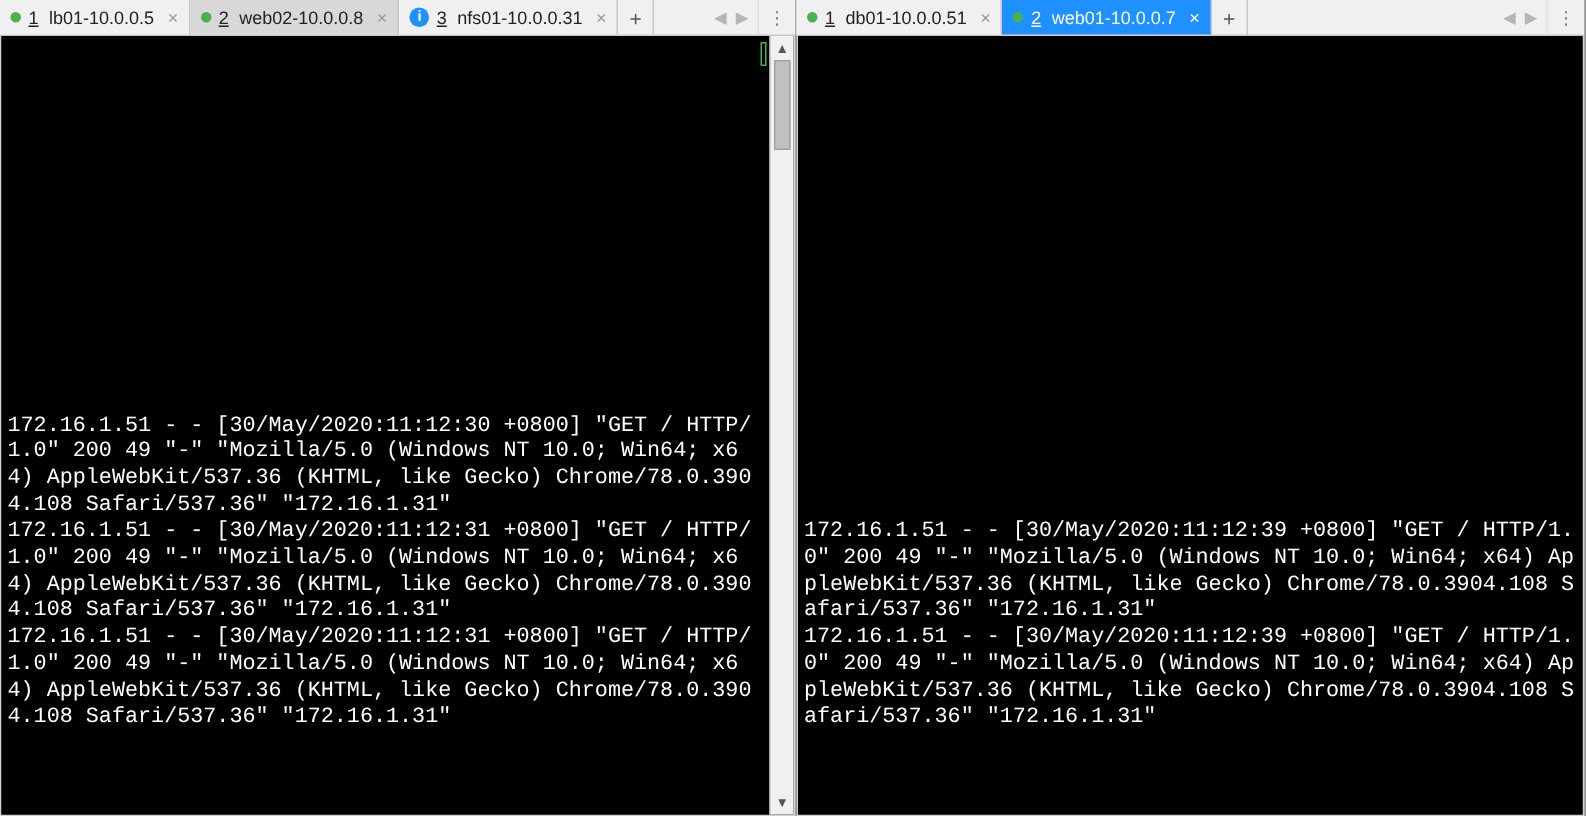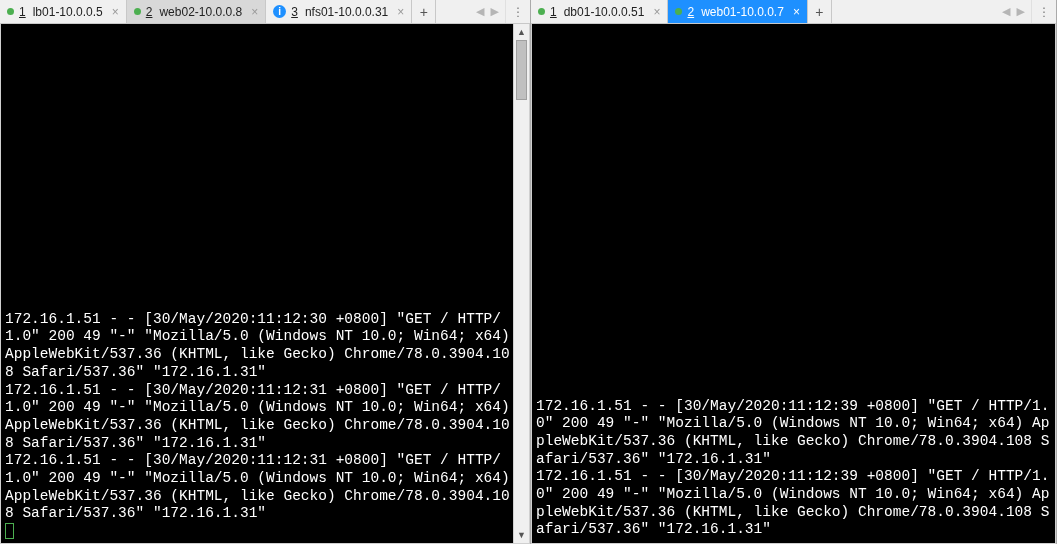--- a/index.html
+++ b/index.html
@@ -16,21 +16,21 @@
   .dot { width: 7px; height: 7px; border-radius: 50%; background: #4caf50; flex: none; }
   .info-icon { width: 13px; height: 13px; border-radius: 50%; background: #1e90ff; color: #fff; font-size: 10px; font-weight: bold; display: inline-flex; align-items: center; justify-content: center; flex: none; line-height: 1; }
   .tab-num { text-decoration: underline; margin-right: 2px; }
   .tab-close { color: #999; margin-left: 4px; font-size: 12px; line-height: 1; }
   .newtab { width: 24px; display: flex; align-items: center; justify-content: center; border-right: 1px solid #c8c8c8; cursor: pointer; color: #555; font-size: 14px; }
   .spacer { flex: 1; }
   .nav-arrows { display: flex; align-items: center; gap: 6px; padding: 0 6px; color: #b5b5b5; }
   .nav-arrows span { font-size: 11px; }
   .menu-dots { padding: 0 6px; display: flex; align-items: center; color: #777; cursor: pointer; border-left: 1px solid #e0e0e0; }
   .term-wrap { flex: 1; display: flex; background: #000; border: 1px solid #d0d0d0; border-top: none; min-height: 0; }
-  .term { flex: 1; background: #000; color: #fff; font-family: "Consolas","Courier New",monospace; font-size: 14.5px; line-height: 1.22; white-space: pre-wrap; word-break: break-all; padding: 4px 2px 4px 4px; overflow: hidden; display: flex; flex-direction: column; justify-content: flex-end; }
+  .term { flex: 1; background: #000; color: #fff; font-family: "Consolas","Courier New",monospace; font-size: 14.5px; line-height: 1.22; white-space: pre-wrap; word-break: break-all; padding: 4px 2px 4px 4px; overflow: hidden; display: flex; justify-content: flex-end; }
   .scrollbar { width: 16px; background: #f0f0f0; border-left: 1px solid #d0d0d0; display: flex; flex-direction: column; }
   .sb-btn { height: 16px; display: flex; align-items: center; justify-content: center; color: #555; font-size: 9px; cursor: pointer; }
   .sb-track { flex: 1; position: relative; }
   .sb-thumb { position: absolute; left: 2px; right: 2px; top: 0; height: 60px; background: #c0c0c0; border: 1px solid #a0a0a0; }
   .cursor-block { display: inline-block; width: 9px; height: 16px; border: 1px solid #4caf50; vertical-align: bottom; }
 </style>
 </head>
 <body>
 
 <div class="app">

